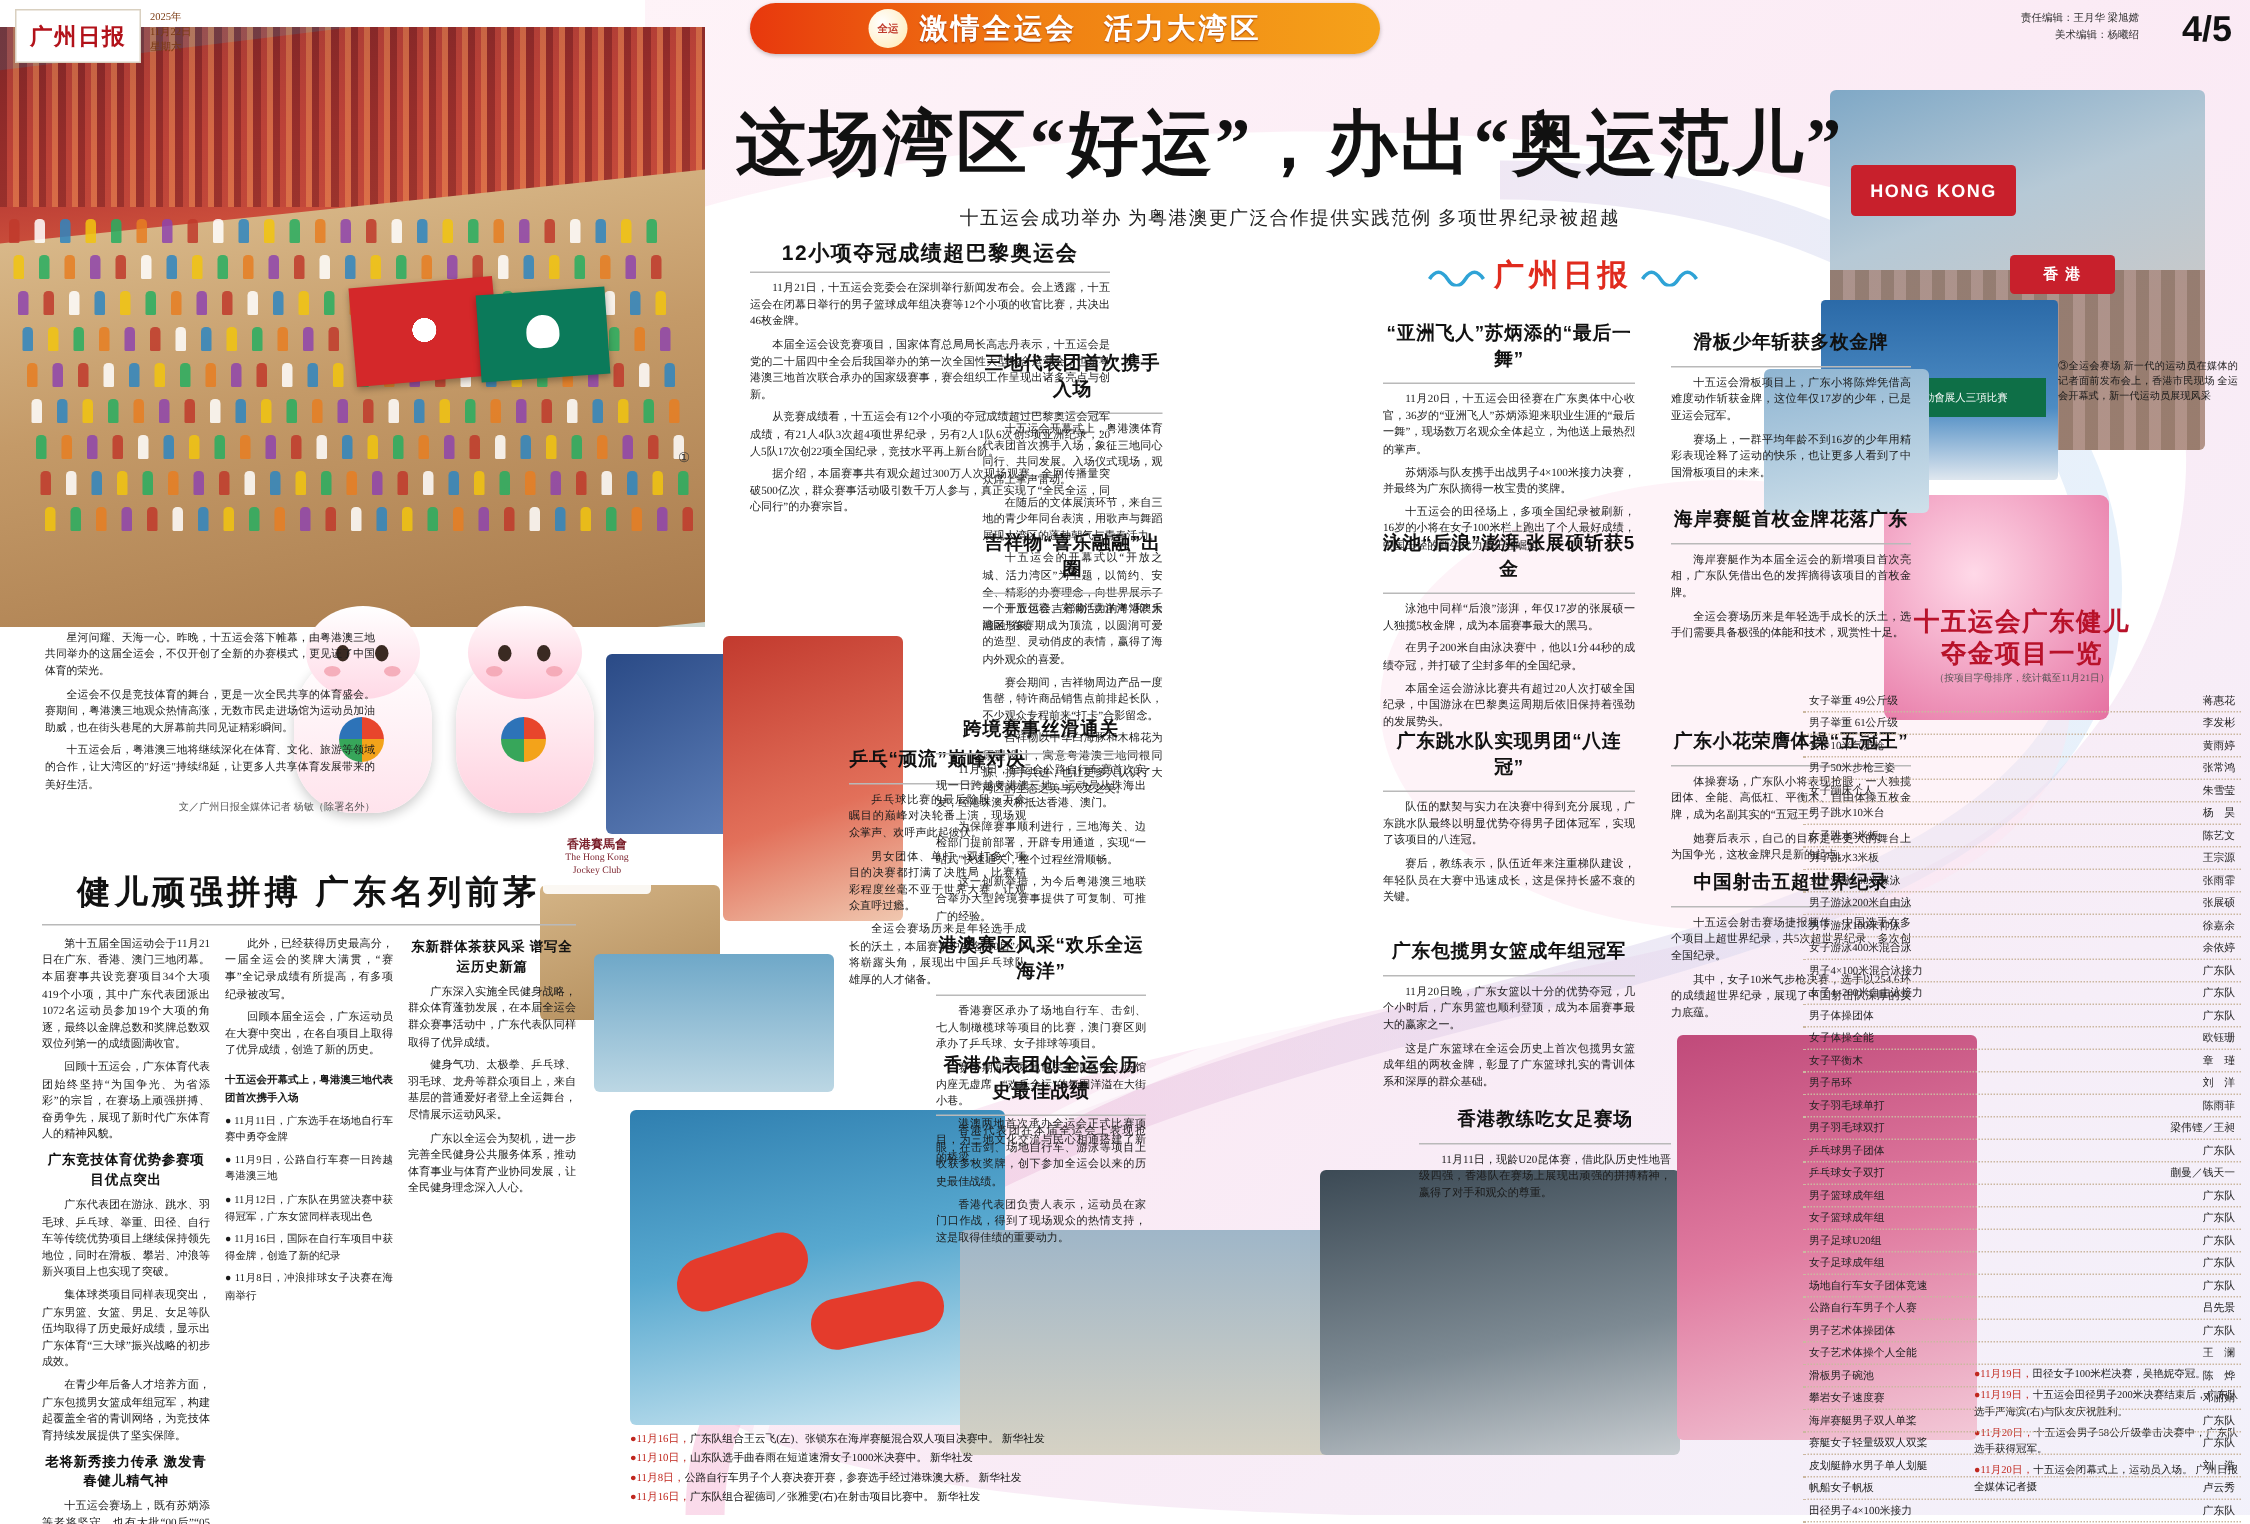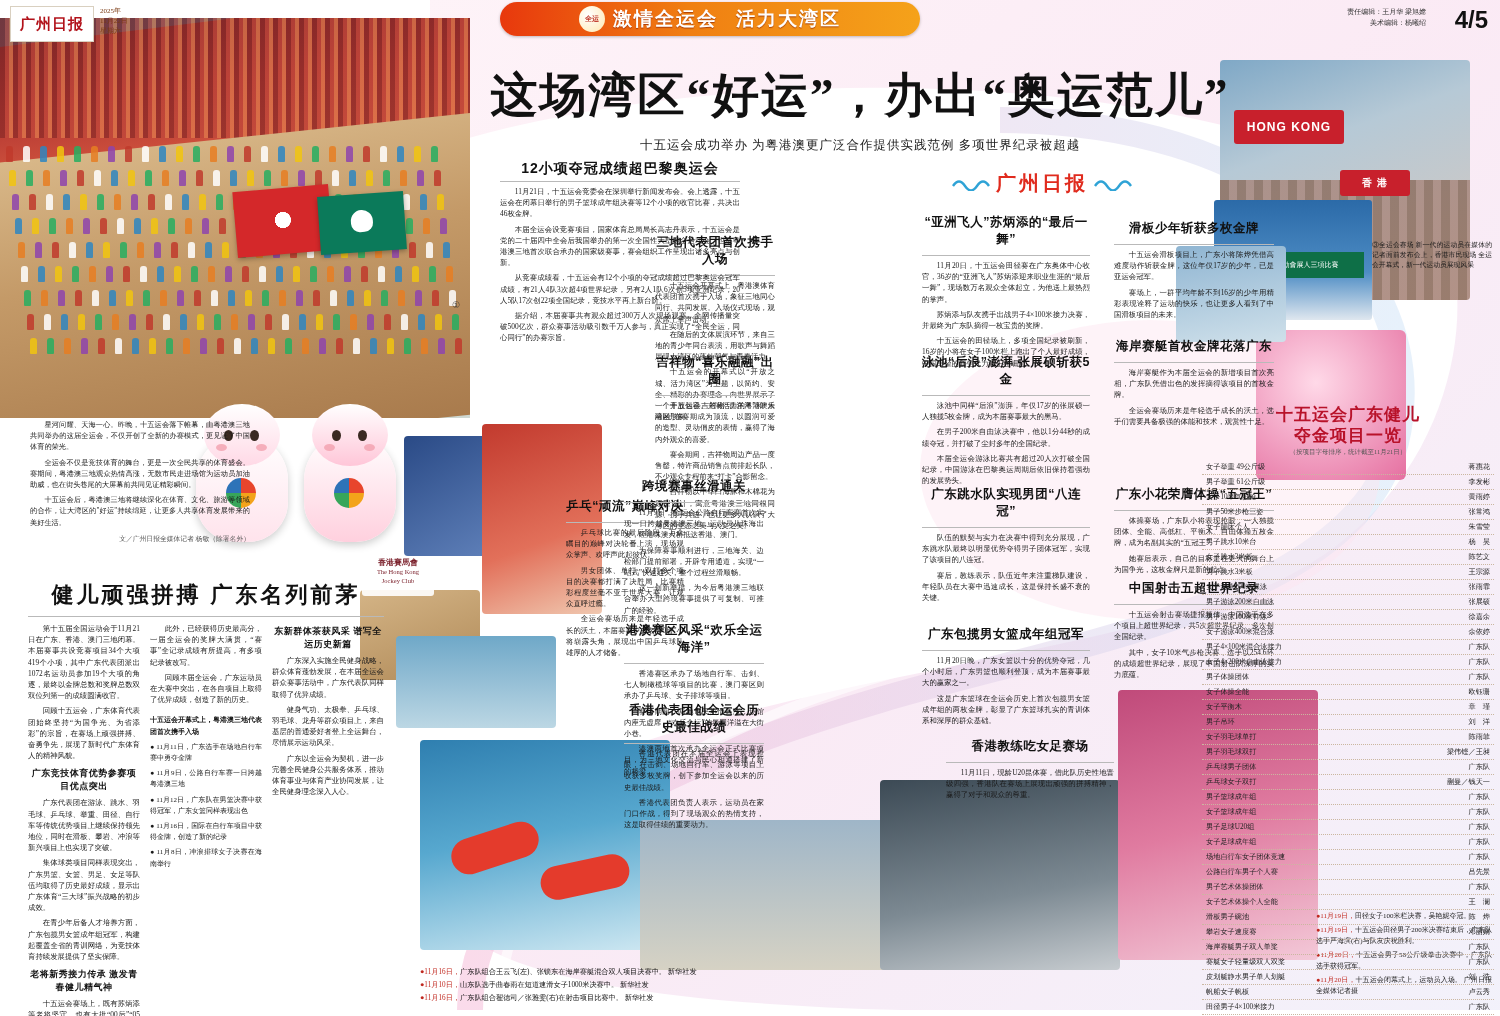--- a/index.html
+++ b/index.html
@@ -848,20 +848,21 @@
   </div>
   <div class="photo" style="left:640px;top:820px;width:250px;height:150px;background:linear-gradient(180deg,#9fb6c8,#d6d2c4);border-radius:4px;"></div>
   <div class="photo" style="left:880px;top:780px;width:240px;height:190px;background:linear-gradient(170deg,#3c4a55,#7d8a93 60%,#c7ccd0);border-radius:4px;"></div>
   <div class="photo" style="left:1118px;top:690px;width:200px;height:270px;background:linear-gradient(165deg,#c04a7a,#e07ba0 50%,#f3c9d8);border-radius:4px;"></div>
   <div class="photo" style="left:1256px;top:330px;width:150px;height:150px;background:radial-gradient(circle at 40% 35%,#ffd9e8,#e56fa0);border-radius:6px;"></div>
   <div class="photo" style="left:1176px;top:246px;width:110px;height:96px;background:linear-gradient(170deg,#8fb5d2,#cfe0ea);border-radius:4px;"></div>
 
   <div class="botcap">
     <div><span class="red">●11月16日，</span><span>广东队组合王云飞(左)、张锁东在海岸赛艇混合双人项目决赛中。        新华社发</span></div>
     <div><span class="red">●11月10日，</span><span>山东队选手曲春雨在短道速滑女子1000米决赛中。                     新华社发</span></div>
+    <div><span class="red">●11月8日，</span><span>公路自行车男子个人赛决赛开赛，参赛选手经过港珠澳大桥。           新华社发</span></div>
     <div><span class="red">●11月16日，</span><span>广东队组合翟德司／张雅雯(右)在射击项目比赛中。                   新华社发</span></div>
   </div>
 
   <div class="col" style="right:8px;bottom:16px;width:176px;">
     <div class="body" style="font-size:7px;line-height:10.5px;">
       <p style="text-indent:0"><span style="color:#c0281f">●11月19日，</span><span>田径女子100米栏决赛，吴艳妮夺冠。</span></p>
       <p style="text-indent:0"><span style="color:#c0281f">●11月19日，</span><span>十五运会田径男子200米决赛结束后，广东队选手严海滨(右)与队友庆祝胜利。</span></p>
       <p style="text-indent:0"><span style="color:#c0281f">●11月20日，</span><span>十五运会男子58公斤级拳击决赛中，广东队选手获得冠军。</span></p>
       <p style="text-indent:0"><span style="color:#c0281f">●11月20日，</span><span>十五运会闭幕式上，运动员入场。                广州日报全媒体记者摄</span></p>
     </div>

